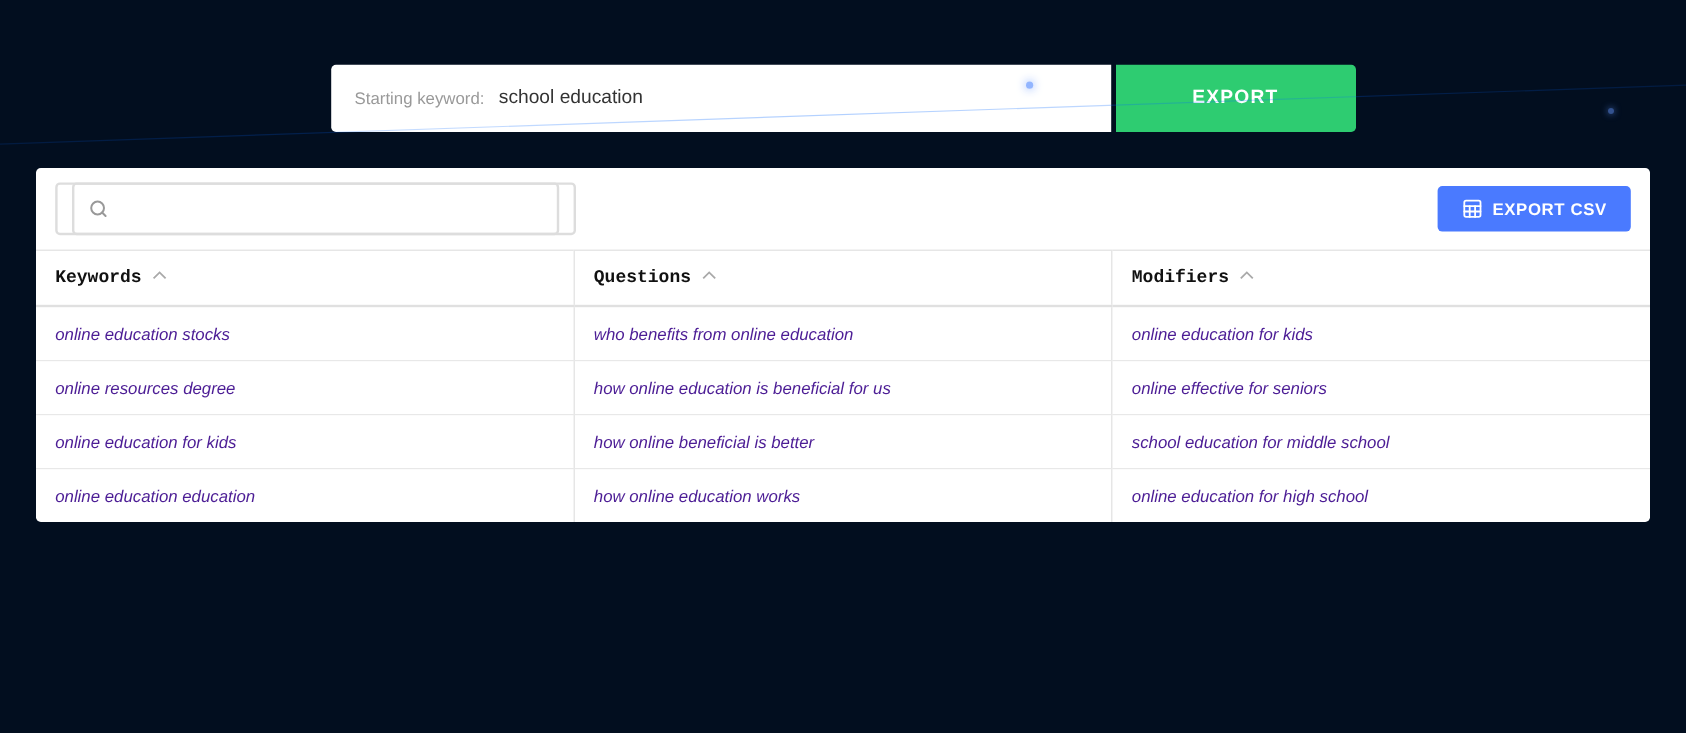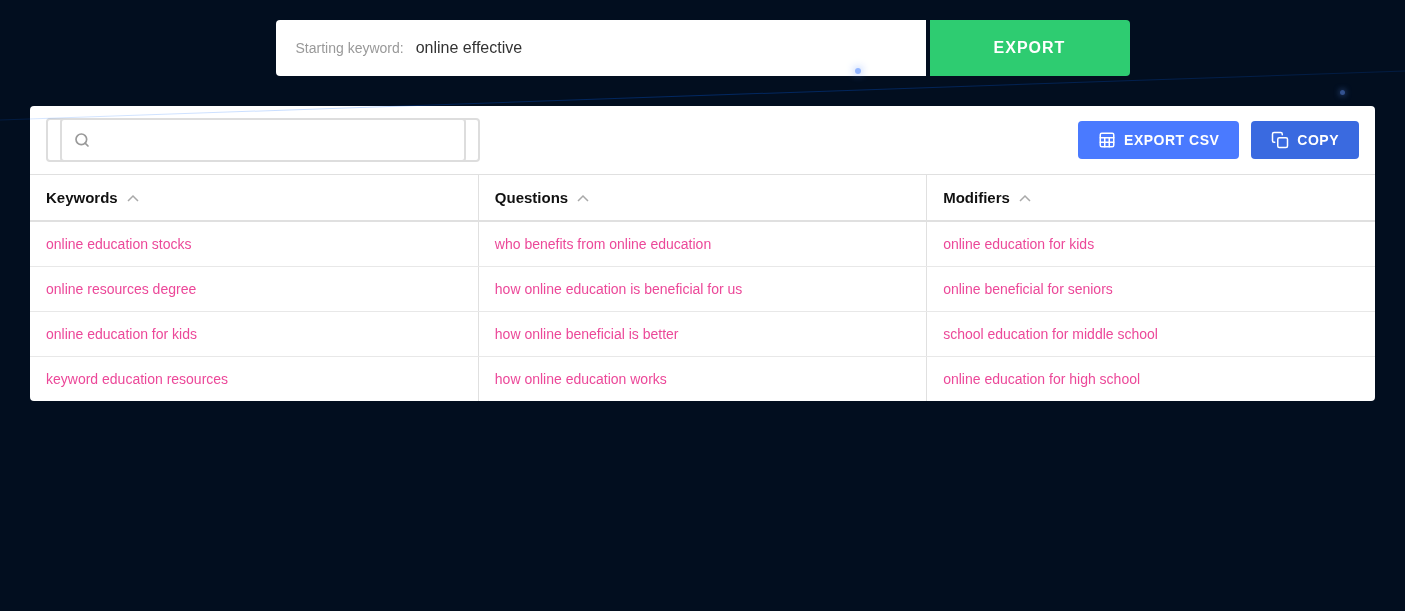--- a/index.html
+++ b/index.html
@@ -49,20 +49,21 @@
       box-shadow: 0 0 6px rgba(100,150,255,0.7);
     }
 
     
     .top-search-area {
       display: flex;
       justify-content: center;
       align-items: center;
       padding: 20px 0 30px;
       gap: 4px;
+      margin-top: 34px;
     }
 
     .search-box-wrapper {
       display: flex;
       align-items: center;
       background: white;
       border-radius: 4px 0 0 4px;
       padding: 0 20px;
       width: 650px;
       height: 56px;
@@ -187,41 +188,43 @@
       color: #111;
       border-bottom: 2px solid #e0e0e0;
     }
 
     .col-keywords { width: 33.3%; }
     .col-questions { width: 33.3%; }
     .col-modifiers { width: 33.3%; }
 
     .th-inner {
       display: flex;
-      align-items: flex-end;
+      align-items: flex-start;
       gap: 8px;
+      font-family: Liberation Mono, monospace;
     }
 
     .sort-icon {
       display: inline-flex;
       flex-direction: column;
       gap: 1px;
       opacity: 0.5;
     }
 
     .sort-icon svg {
       width: 14px;
       height: 14px;
     }
 
     .results-table td {
       padding: 14px 16px;
       font-size: 14px;
-      color: #ec4899;
+      color: #4c1d95;
       border-bottom: 1px solid #e8e8e8;
+      font-style: italic;
     }
 
     .col-divider {
       border-right: 1px solid #e0e0e0;
     }
 
     tr:last-child td {
       border-bottom: none;
     }
 
@@ -235,21 +238,21 @@
 
 <div class="bg-decoration">
   <div class="bg-line"></div>
   <div class="bg-dot"></div>
   <div class="bg-dot2"></div>
 </div>
 
 <div class="top-search-area">
   <div class="search-box-wrapper">
     <span class="search-label">Starting keyword:</span>
-    <span class="search-value">online effective</span>
+    <span class="search-value">school education</span>
   </div>
   <button class="search-button">EXPORT</button>
 </div>
 
 <div class="main-content">
 
   <div class="toolbar">
     <div class="filter-search-box">
       <span class="filter-search-box search-icon-svg">
         <svg width="16" height="16" viewBox="0 0 24 24" fill="none" stroke="#999" stroke-width="2.5" stroke-linecap="round" stroke-linejoin="round">
@@ -262,27 +265,20 @@
     <div class="toolbar-actions">
       <button class="export-btn">
         <svg class="btn-icon" viewBox="0 0 24 24" fill="none" stroke="white" stroke-width="2" stroke-linecap="round" stroke-linejoin="round">
           <rect x="3" y="3" width="18" height="18" rx="2"></rect>
           <line x1="3" y1="9" x2="21" y2="9"></line>
           <line x1="3" y1="15" x2="21" y2="15"></line>
           <line x1="9" y1="9" x2="9" y2="21"></line>
           <line x1="15" y1="9" x2="15" y2="21"></line>
         </svg>
         <span>EXPORT CSV</span>
-      </button>
-      <button class="copy-btn">
-        <svg class="btn-icon" viewBox="0 0 24 24" fill="none" stroke="white" stroke-width="2" stroke-linecap="round" stroke-linejoin="round">
-          <rect x="9" y="9" width="13" height="13" rx="2"></rect>
-          <path d="M5 15H4a2 2 0 0 1-2-2V4a2 2 0 0 1 2-2h9a2 2 0 0 1 2 2v1"></path>
-        </svg>
-        <span>COPY</span>
       </button>
     </div>
   </div>
 
   <table class="results-table">
     <thead>
       <tr>
         <th class="col-keywords col-divider">
           <div class="th-inner">
             <span>Keywords</span>
@@ -317,28 +313,28 @@
     </thead>
     <tbody id="table-body">
     <tr>
           <td class="col-keywords col-divider">online education stocks</td>
           <td class="col-questions col-divider">who benefits from online education</td>
           <td class="col-modifiers">online education for kids</td>
         </tr>
         <tr>
           <td class="col-keywords col-divider">online resources degree</td>
           <td class="col-questions col-divider">how online education is beneficial for us</td>
-          <td class="col-modifiers">online beneficial for seniors</td>
+          <td class="col-modifiers">online effective for seniors</td>
         </tr>
         <tr>
           <td class="col-keywords col-divider">online education for kids</td>
           <td class="col-questions col-divider">how online beneficial is better</td>
           <td class="col-modifiers">school education for middle school</td>
         </tr>
         <tr>
-          <td class="col-keywords col-divider">keyword education resources</td>
+          <td class="col-keywords col-divider">online education education</td>
           <td class="col-questions col-divider">how online education works</td>
           <td class="col-modifiers">online education for high school</td>
         </tr>
       </tbody>
   </table>
 
 </div>
 
 </body></html>

